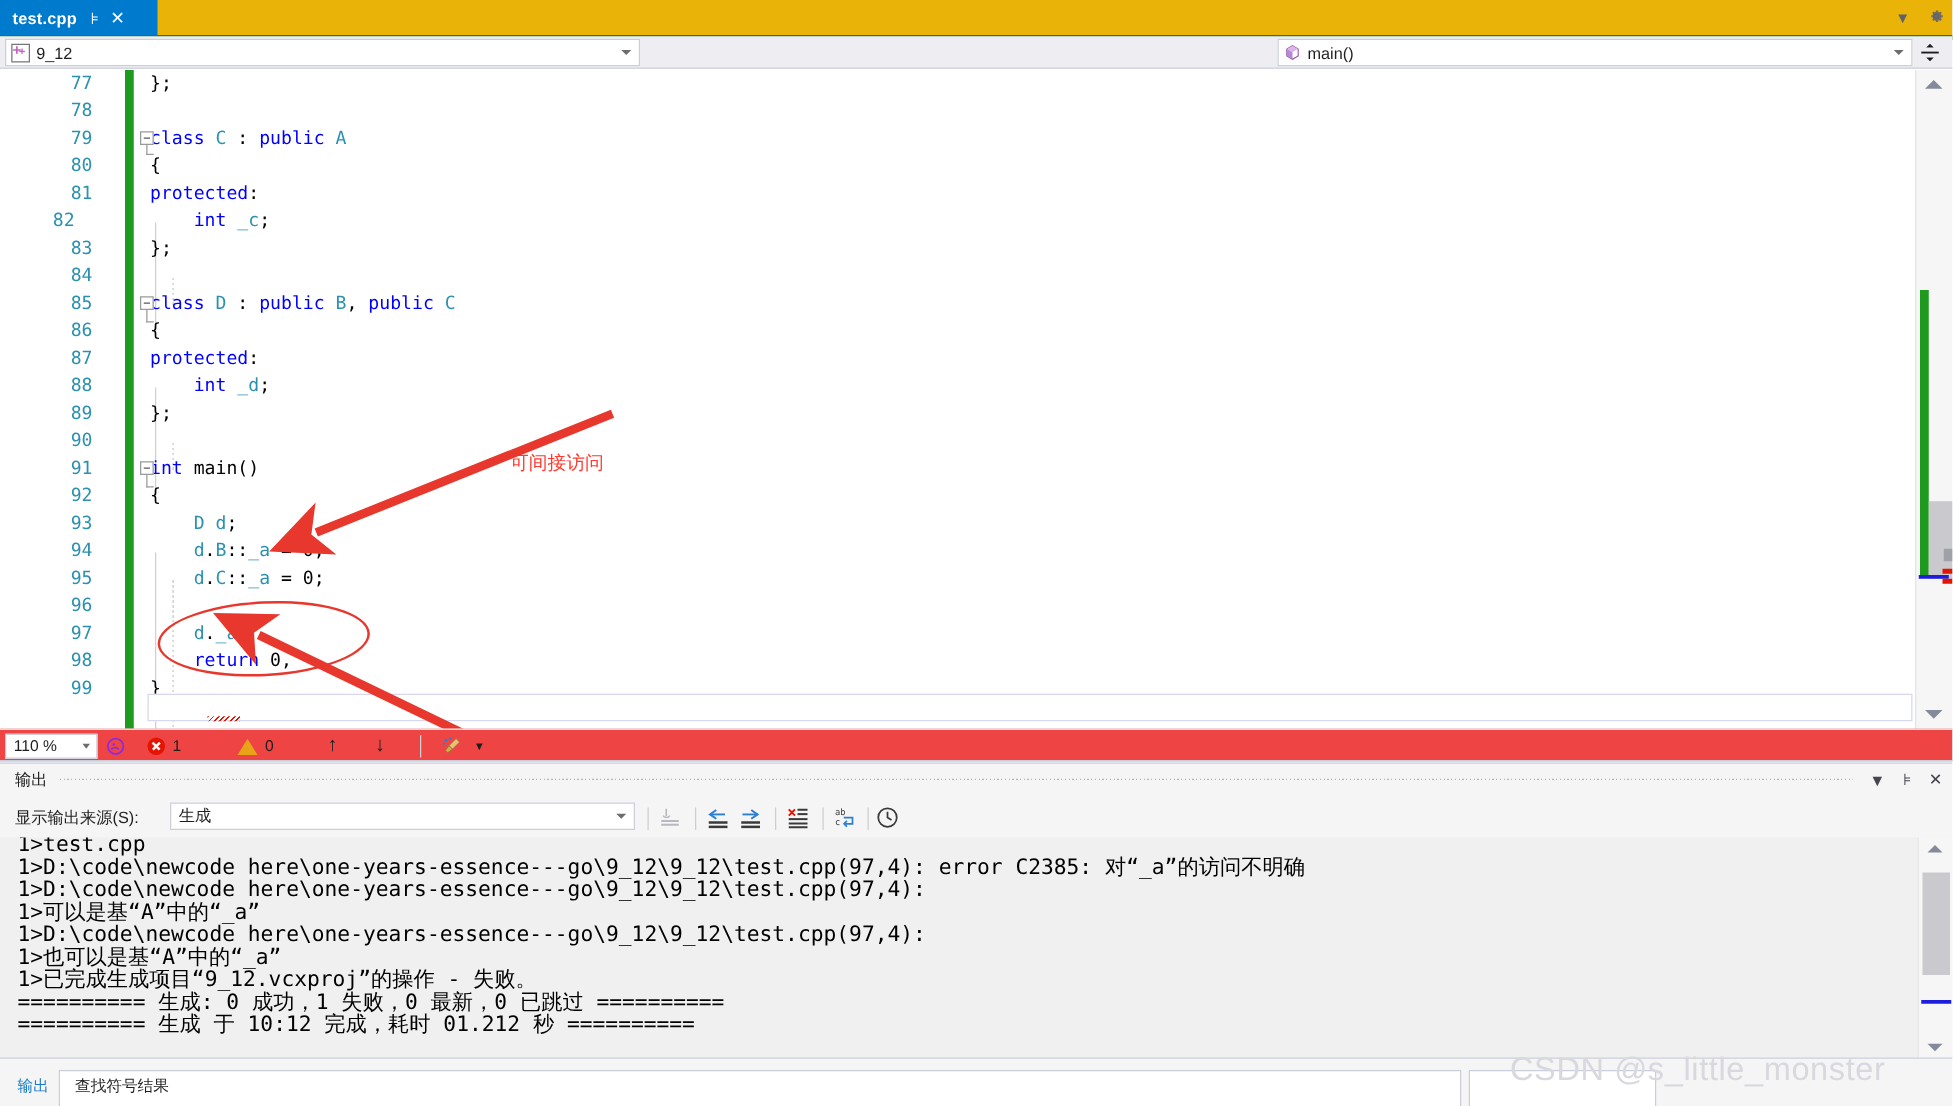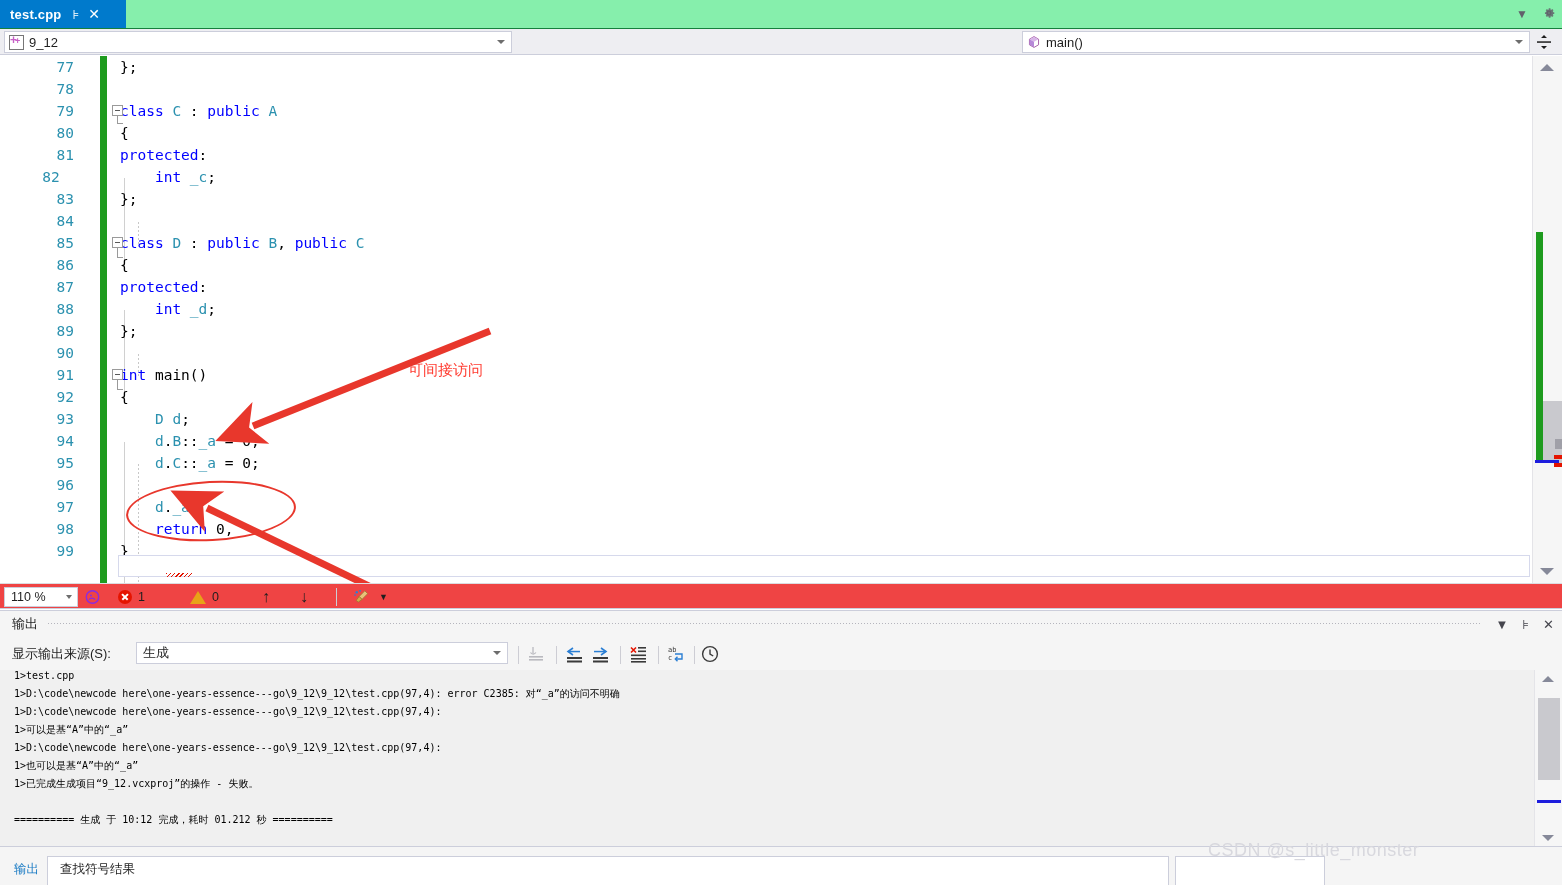--- a/index.html
+++ b/index.html
@@ -6,21 +6,21 @@
   body{
     width:1562px;height:885px;overflow:hidden;
     background:#ffffff;
     font-family:"Liberation Sans","DejaVu Sans",sans-serif;
     font-size:13px;color:#1e1e1e;
     -webkit-font-smoothing:none;
   }
   .app{position:relative;width:1562px;height:885px;}
 
   
-  .tabstrip{position:absolute;left:0;top:0;width:1562px;height:28px;background:#86efac;border-bottom:4px solid #15803d;}
+  .tabstrip{position:absolute;left:0;top:0;width:1562px;height:28px;background:#eab308;border-bottom:4px solid #15803d;}
   .tab{position:absolute;left:0;top:0;height:28px;background:#007acc;display:flex;align-items:center;padding:0 8px 0 10px;box-sizing:border-box;}
   .tab .tab-title{color:#ffffff;font-weight:bold;font-size:13px;letter-spacing:.2px;}
   .tab .tab-pin{color:#ffffff;font-size:13px;margin-left:11px;line-height:1;}
   .tab .tab-close{color:#ffffff;font-size:14px;margin-left:9px;line-height:1;}
   .tabstrip-right{position:absolute;right:6px;top:0;height:28px;display:flex;align-items:center;gap:14px;}
   .tabstrip-right .ico{color:#61616b;font-size:12px;line-height:1;}
 
   
   .navbar{position:absolute;left:0;top:29px;width:1562px;height:26px;background:#eeeef2;border-bottom:1px solid #cccedb;box-sizing:border-box;}
   .navsel{position:absolute;top:2px;height:22px;background:#ffffff;border:1px solid #cccedb;box-sizing:border-box;display:flex;align-items:center;padding:0 4px;}
@@ -94,37 +94,37 @@
      background:repeating-linear-gradient(to right,#b5b5bd 0 1px,transparent 1px 3px);}
   .out-hdr-btns{position:absolute;right:8px;top:0;height:26px;display:flex;align-items:center;gap:14px;color:#45454d;font-size:13px;}
   .out-toolbar{position:absolute;left:0;top:27px;width:1562px;height:32px;display:flex;align-items:center;}
   .out-lbl{margin-left:12px;font-size:13px;}
   .out-combo{position:absolute;left:136px;top:4px;width:372px;height:22px;background:#fff;border:1px solid #cccedb;box-sizing:border-box;display:flex;align-items:center;padding-left:6px;font-size:13px;}
   .out-combo .caret{position:absolute;right:6px;top:50%;transform:translateY(-50%);width:0;height:0;border-left:4px solid transparent;border-right:4px solid transparent;border-top:4px solid #6d6d6d;}
   .tb-sep{position:absolute;width:1px;height:18px;background:#cdcdd4;top:8px;}
   .tbico{position:absolute;top:6px;width:22px;height:20px;}
   .out-body{position:absolute;left:0;top:59px;width:1534px;height:177px;background:#f0f0f0;overflow:hidden;}
   .out-line{position:absolute;left:14px;white-space:pre;
-     font-family:"DejaVu Sans Mono","Liberation Mono",monospace;font-size:10px;color:#000;height:18px;line-height:18px;}
+     font-family:"DejaVu Sans Mono","Liberation Mono",monospace;font-size:17px;color:#000;height:18px;line-height:18px;}
   .out-scroll{position:absolute;right:0;top:59px;width:28px;height:177px;background:#f6f6f6;border-left:1px solid #e4e4e8;box-sizing:border-box;}
   .os-up,.os-down{position:absolute;left:7px;width:0;height:0;border-left:6px solid transparent;border-right:6px solid transparent;}
   .os-up{top:6px;border-bottom:6px solid #868999;}
   .os-down{bottom:6px;border-top:6px solid #868999;}
   .os-thumb{position:absolute;left:3px;top:28px;width:22px;height:82px;background:#c9c9ce;}
   .os-blue{position:absolute;left:2px;top:130px;width:24px;height:3px;background:#1d1ddd;}
 
   
   .bottomstrip{position:absolute;left:0;top:846px;width:1562px;height:39px;background:#f5f5f5;border-top:1px solid #cccedb;box-sizing:border-box;}
   .btab{position:absolute;top:14px;font-size:12.5px;}
   .btab-active{left:14px;color:#1a7bc4;}
   .btab-box{position:absolute;left:47px;top:9px;width:1122px;height:30px;border:1px solid #cccedb;background:#fff;box-sizing:border-box;}
   .btab-2{position:absolute;left:60px;top:14px;font-size:12.5px;color:#1e1e1e;}
   .btab-box2{position:absolute;left:1175px;top:9px;width:150px;height:30px;border:1px solid #cccedb;background:#fff;box-sizing:border-box;}
 
-  .watermark{position:absolute;left:1208px;top:840px;font-size:18px;color:#d8d8de;
+  .watermark{position:absolute;left:1208px;top:840px;font-size:26px;color:#d8d8de;
      font-family:"Liberation Sans","DejaVu Sans",sans-serif;letter-spacing:.5px;white-space:nowrap;}
 </style>
 </head>
 <body>
 
 <div class="app">
 
   <div class="tabstrip">
     <div class="tab" id="tab-testcpp" style="width: 126px;">
       <span class="tab-title">test.cpp</span>
@@ -384,20 +384,21 @@
     </div>
 
     <div class="out-body" id="outbody">
         <div class="out-line" style="top: -3px;">1&gt;test.cpp</div>
         <div class="out-line" style="top: 15px;">1&gt;D:\code\newcode here\one-years-essence---go\9_12\9_12\test.cpp(97,4): error C2385: 对“_a”的访问不明确</div>
         <div class="out-line" style="top: 33px;">1&gt;D:\code\newcode here\one-years-essence---go\9_12\9_12\test.cpp(97,4): </div>
         <div class="out-line" style="top: 51px;">1&gt;可以是基“A”中的“_a”</div>
         <div class="out-line" style="top: 69px;">1&gt;D:\code\newcode here\one-years-essence---go\9_12\9_12\test.cpp(97,4): </div>
         <div class="out-line" style="top: 87px;">1&gt;也可以是基“A”中的“_a”</div>
         <div class="out-line" style="top: 105px;">1&gt;已完成生成项目“9_12.vcxproj”的操作 - 失败。</div>
+        <div class="out-line" style="top: 123px;">========== 生成: 0 成功，1 失败，0 最新，0 已跳过 ==========</div>
         <div class="out-line" style="top: 141px;">========== 生成 于 10:12 完成，耗时 01.212 秒 ==========</div>
       </div>
 
     <div class="out-scroll">
       <div class="os-up"></div>
       <div class="os-thumb"></div>
       <div class="os-blue"></div>
       <div class="os-down"></div>
     </div>
   </div>

